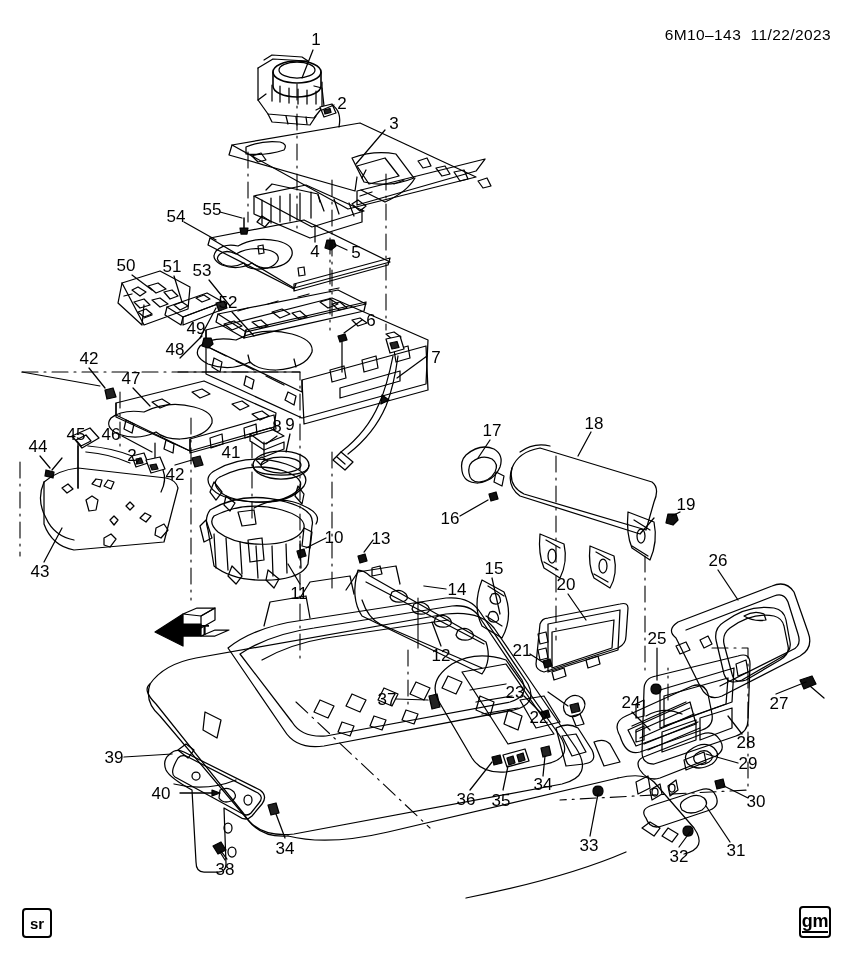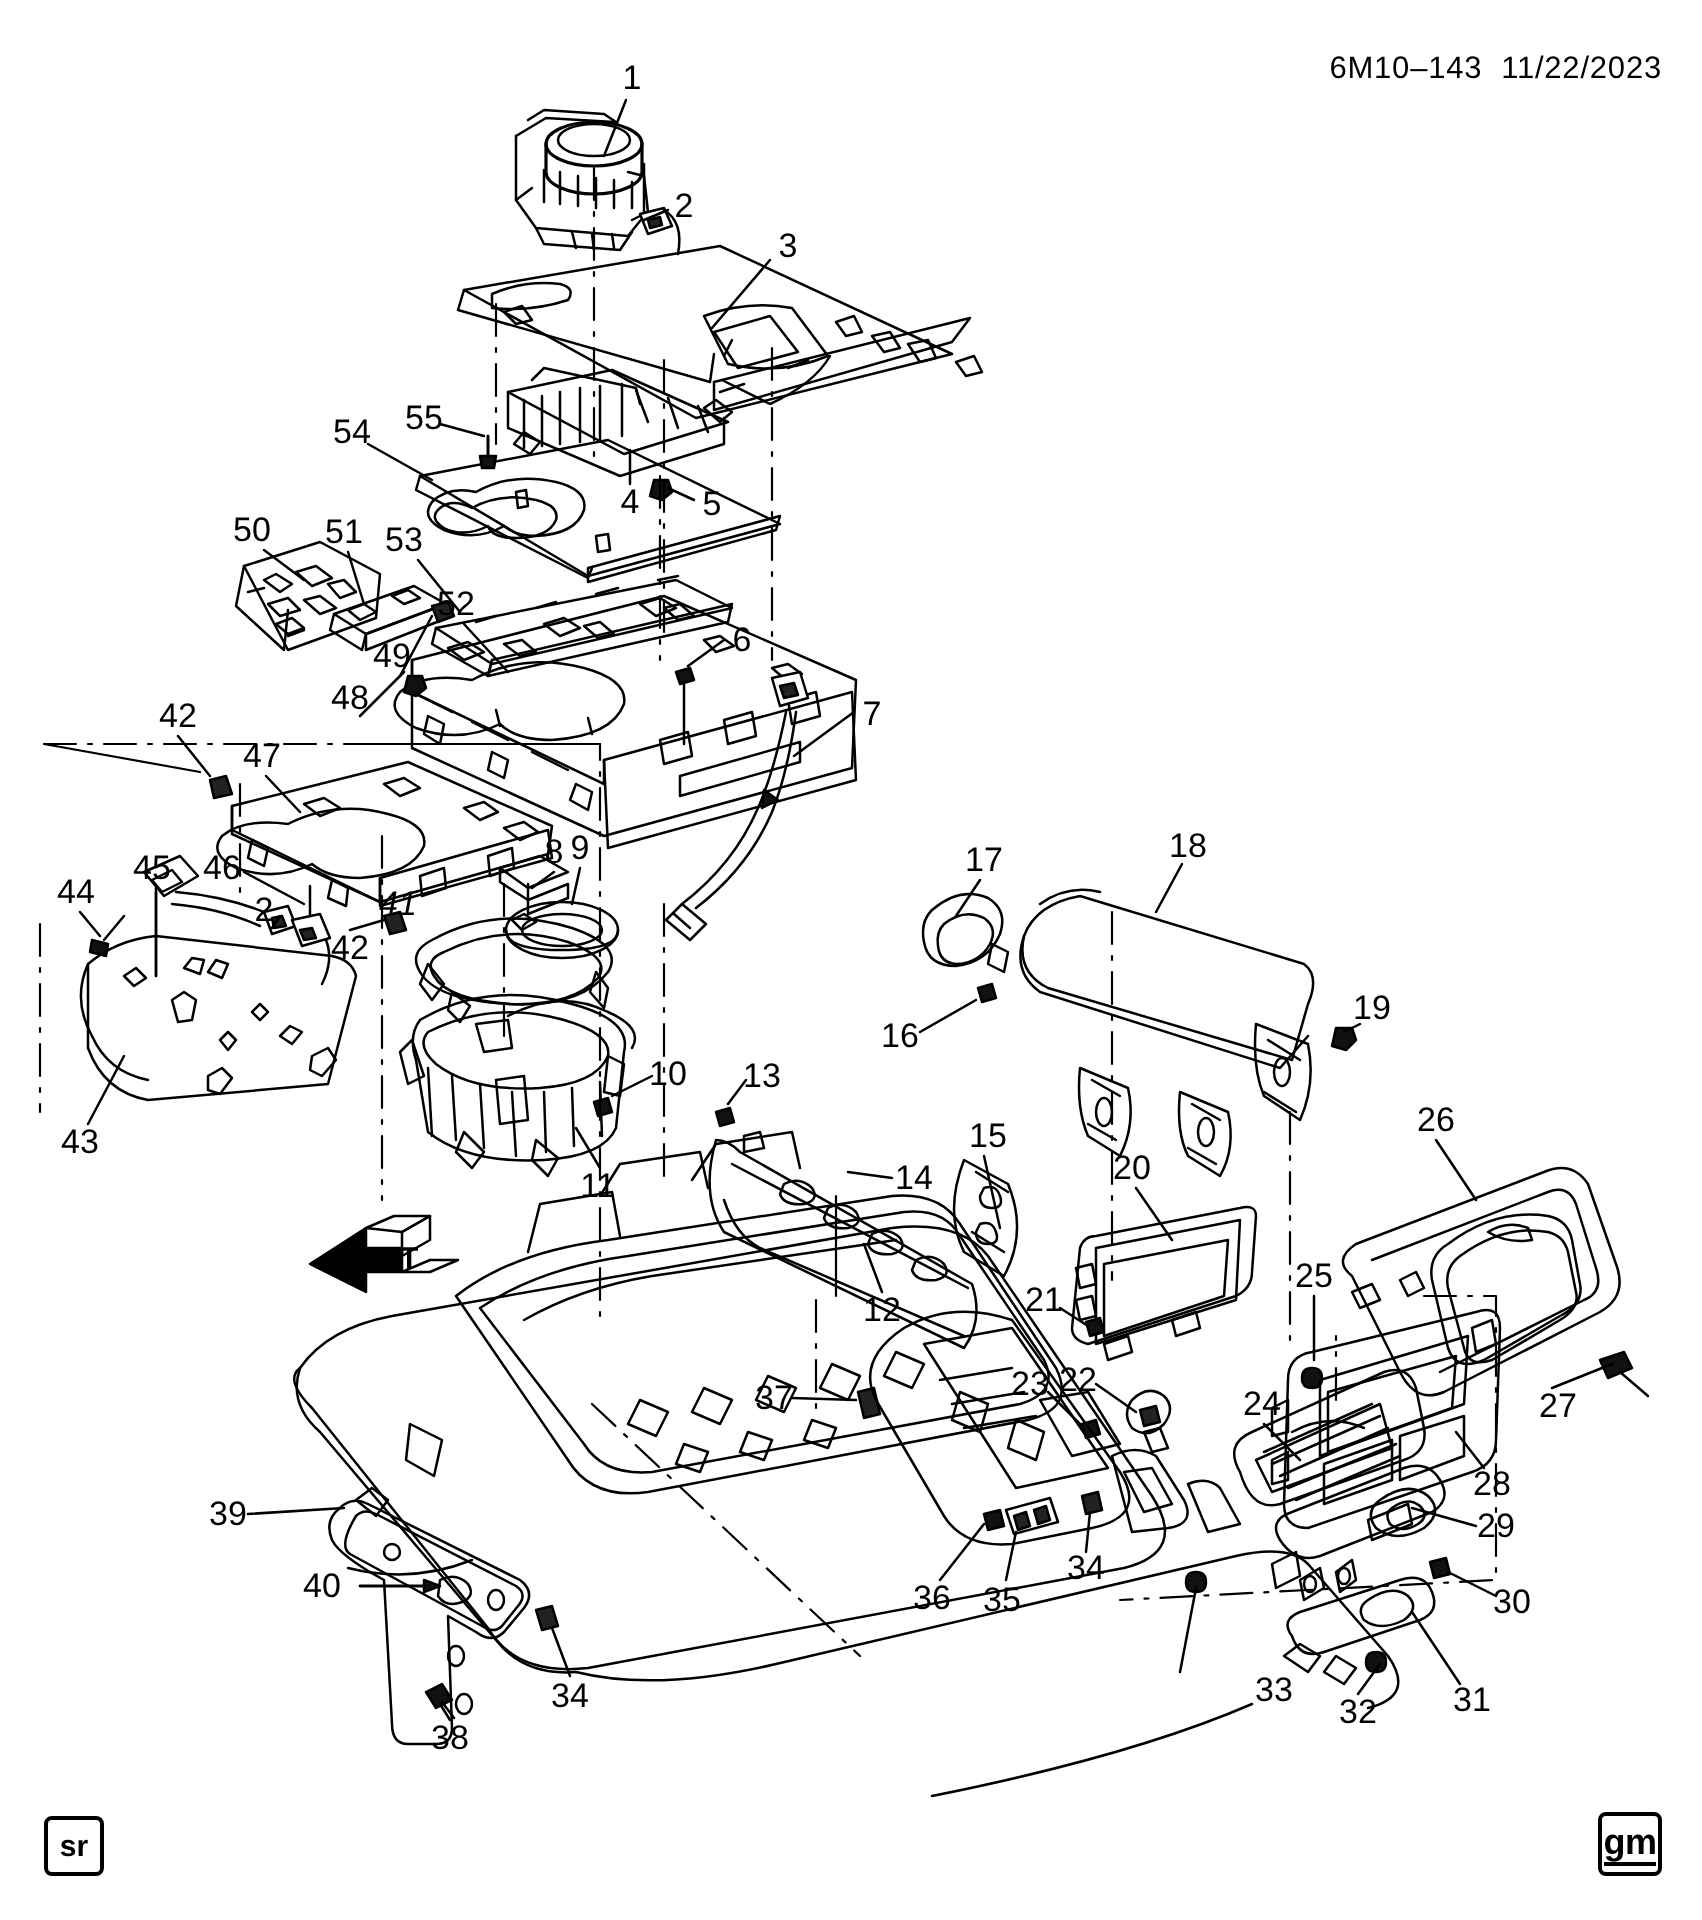--- a/index.html
+++ b/index.html
@@ -643,41 +643,41 @@
       <div class="cal" style="left: 441px; top: 655px;">12</div>
       <div class="cal" style="left: 381px; top: 538px;">13</div>
       <div class="cal" style="left: 457px; top: 589px;">14</div>
       <div class="cal" style="left: 494px; top: 568px;">15</div>
       <div class="cal" style="left: 450px; top: 518px;">16</div>
       <div class="cal" style="left: 492px; top: 430px;">17</div>
       <div class="cal" style="left: 594px; top: 423px;">18</div>
       <div class="cal" style="left: 686px; top: 504px;">19</div>
       <div class="cal" style="left: 566px; top: 584px;">20</div>
       <div class="cal" style="left: 522px; top: 650px;">21</div>
-      <div class="cal" style="left: 539px; top: 690px;">22</div>
+      <div class="cal" style="left: 539px; top: 717px;">22</div>
       <div class="cal" style="left: 515px; top: 692px;">23</div>
       <div class="cal" style="left: 631px; top: 702px;">24</div>
       <div class="cal" style="left: 657px; top: 638px;">25</div>
       <div class="cal" style="left: 718px; top: 560px;">26</div>
       <div class="cal" style="left: 779px; top: 703px;">27</div>
       <div class="cal" style="left: 746px; top: 742px;">28</div>
       <div class="cal" style="left: 748px; top: 763px;">29</div>
       <div class="cal" style="left: 756px; top: 801px;">30</div>
       <div class="cal" style="left: 736px; top: 850px;">31</div>
       <div class="cal" style="left: 679px; top: 856px;">32</div>
-      <div class="cal" style="left: 589px; top: 845px; margin-left: 48px;">33</div>
+      <div class="cal" style="left: 589px; top: 845px;">33</div>
       <div class="cal" style="left: 543px; top: 784px;">34</div>
       <div class="cal" style="left: 501px; top: 800px;">35</div>
       <div class="cal" style="left: 466px; top: 799px;">36</div>
       <div class="cal" style="left: 387px; top: 699px;">37</div>
       <div class="cal" style="left: 225px; top: 869px;">38</div>
       <div class="cal" style="left: 285px; top: 848px;">34</div>
       <div class="cal" style="left: 114px; top: 757px;">39</div>
       <div class="cal" style="left: 161px; top: 793px;">40</div>
-      <div class="cal" style="left: 199px; top: 452px; font-style: italic;">41</div>
+      <div class="cal" style="left: 231px; top: 452px;">41</div>
       <div class="cal" style="left: 89px; top: 358px;">42</div>
       <div class="cal" style="left: 175px; top: 474px;">42</div>
       <div class="cal" style="left: 40px; top: 571px;">43</div>
       <div class="cal" style="left: 38px; top: 446px;">44</div>
       <div class="cal" style="left: 76px; top: 434px;">45</div>
       <div class="cal" style="left: 111px; top: 434px;">46</div>
       <div class="cal" style="left: 132px; top: 455px;">2</div>
       <div class="cal" style="left: 131px; top: 378px;">47</div>
       <div class="cal" style="left: 175px; top: 349px;">48</div>
       <div class="cal" style="left: 196px; top: 328px;">49</div>

